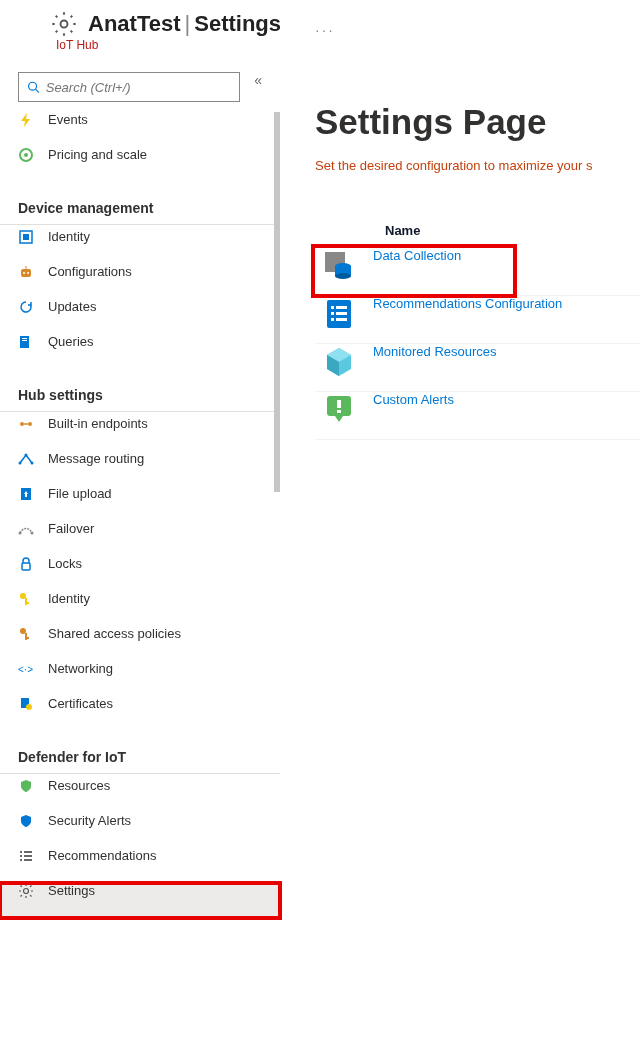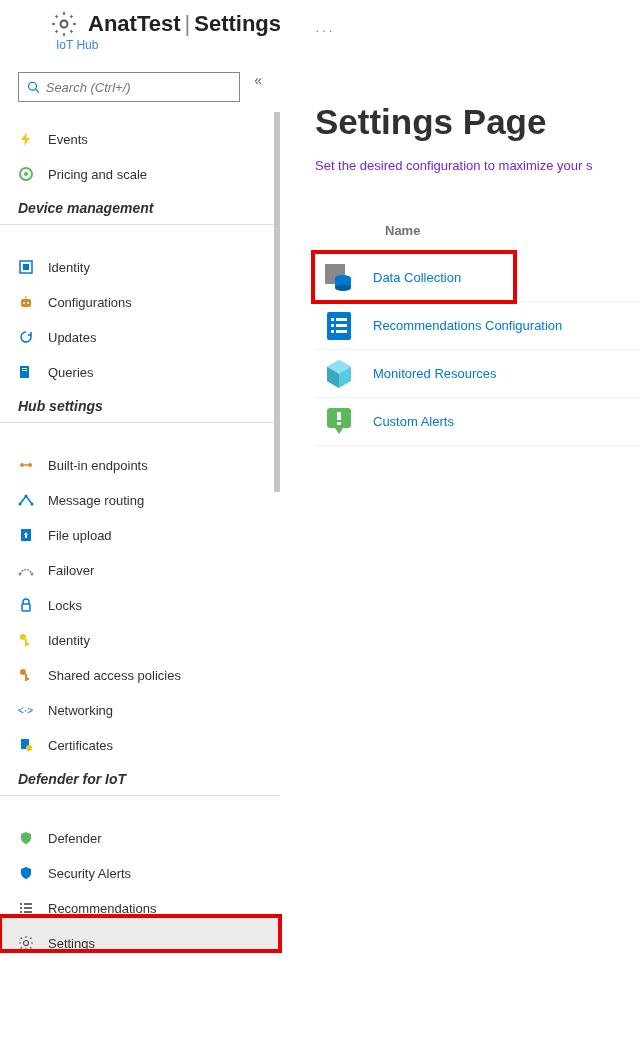--- a/index.html
+++ b/index.html
@@ -1,42 +1,42 @@
 <!DOCTYPE html>
 <html><head>
 <meta charset="utf-8">
 <style>
   * { box-sizing: border-box; margin: 0; padding: 0; }
   body { font-family: "Segoe UI", Arial, sans-serif; font-size: 13px; color: #323130; background: #fff; width: 640px; height: 1042px; overflow: hidden; position: relative; }
   .header { display: flex; align-items: center; padding: 10px 18px 2px 18px; margin-left: 32px; }
   .header-icon { width: 28px; height: 28px; margin-right: 10px; color: #555; }
   .header-title { font-size: 22px; font-weight: 600; color: #222; }
   .header-title .sep { font-weight: 400; color: #888; margin: 0 4px; }
-  .header-sub { font-size: 12px; color: #3b82f6; margin-left: 56px; margin-top: -2px; margin-bottom: 10px; }
+  .header-sub { font-size: 12px; color: #b91c1c; margin-left: 56px; margin-top: -2px; margin-bottom: 10px; }
   .header-dots { position: absolute; left: 315px; top: 22px; color: #888; font-size: 14px; letter-spacing: 2px; }
   .layout { display: flex; height: calc(1042px - 56px); }
   .sidebar { width: 280px; position: relative; padding: 10px 0 0 0; }
   .search-row { display: flex; align-items: flex-start; padding: 0 18px 10px 18px; }
   .search-box { flex: 1; display: flex; align-items: center; border: 1px solid #8a8886; height: 30px; padding: 0 8px; }
   .search-box svg { width: 14px; height: 14px; color: #0078d4; margin-right: 6px; }
   .search-box input { border: none; outline: none; font-size: 13px; font-style: italic; color: #666; width: 100%; background: transparent; }
   .collapse-btn { margin-left: 14px; color: #666; font-size: 14px; cursor: pointer; }
   .menu { padding: 0 0 0 0; }
-  .menu-item { display: flex; align-items: flex-end; height: 35px; padding: 0 18px; cursor: pointer; font-size: 13px; }
+  .menu-item { display: flex; align-items: flex-start; height: 35px; padding: 0 18px; cursor: pointer; font-size: 13px; }
   .menu-item .mi-icon { width: 16px; height: 16px; margin-right: 14px; display: flex; align-items: center; justify-content: center; flex-shrink: 0; }
   .menu-item.selected { background: #edebe9; }
-  .section-header { font-weight: 600; font-size: 14px; padding: 18px 8px 8px 18px; border-bottom: 1px solid #e1dfdd; margin-bottom: 15px; font-style: italic; }
+  .section-header { font-weight: 600; font-size: 14px; padding: 18px 8px 8px 18px; border-bottom: 1px solid #e1dfdd; margin-bottom: 4px; }
   .scroll-track { position: absolute; right: 0; top: 50px; width: 8px; height: 940px; background: transparent; }
   .scroll-thumb { position: absolute; right: 0; top: 0; width: 6px; height: 380px; background: #c8c6c4; }
   .highlight-red { outline: 4px solid #e60000; outline-offset: -2px; }
   .main { flex: 1; padding: 40px 0 0 35px; }
   .page-title { font-size: 35px; font-weight: 600; margin-bottom: 16px; }
-  .page-desc { font-size: 13px; color: #6d28d9; margin-bottom: 50px; }
-  .col-header { font-size: 13px; font-weight: 600; color: #737373; padding-left: 70px; margin-bottom: 16px; }
-  .row { display: flex; align-items: center; height: 48px; border-bottom: 1px solid #f3f2f1; cursor: pointer; }
+  .page-desc { font-size: 13px; color: #c2410c; margin-bottom: 50px; }
+  .col-header { font-size: 13px; font-weight: 600; color: #0f172a; padding-left: 70px; margin-bottom: 10px; }
+  .row { display: flex; height: 48px; border-bottom: 1px solid #f3f2f1; cursor: pointer; }
   .row .r-icon { width: 36px; height: 36px; margin: 0 16px 0 6px; display: flex; align-items: center; justify-content: center; flex-shrink: 0; }
   .row .r-link { color: #0078d4; font-size: 13px; }
   .row.hl { position: relative; }
   .row.hl::after { content: ""; position: absolute; left: -4px; top: -4px; width: 198px; height: 46px; border: 4px solid #e60000; pointer-events: none; }
 </style>
 </head>
 <body>
 
 <div class="header">
   <span class="header-icon">
@@ -211,21 +211,21 @@
           </span>
           <span>Certificates</span>
         </div>
         <div class="section-header">Defender for IoT</div>
         <div class="menu-item">
           <span class="mi-icon">
             <svg viewBox="0 0 16 16">
               <path d="M8 2l5 2v4c0 4-5 6-5 6s-5-2-5-6V4l5-2z" fill="#5cb85c"></path>
             </svg>
           </span>
-          <span>Defender</span>
+          <span>Resources</span>
         </div>
         <div class="menu-item">
           <span class="mi-icon">
             <svg viewBox="0 0 16 16">
               <path d="M8 2l5 2v4c0 4-5 6-5 6s-5-2-5-6V4l5-2z" fill="#0078d4"></path>
             </svg>
           </span>
           <span>Security Alerts</span>
         </div>
         <div class="menu-item">

